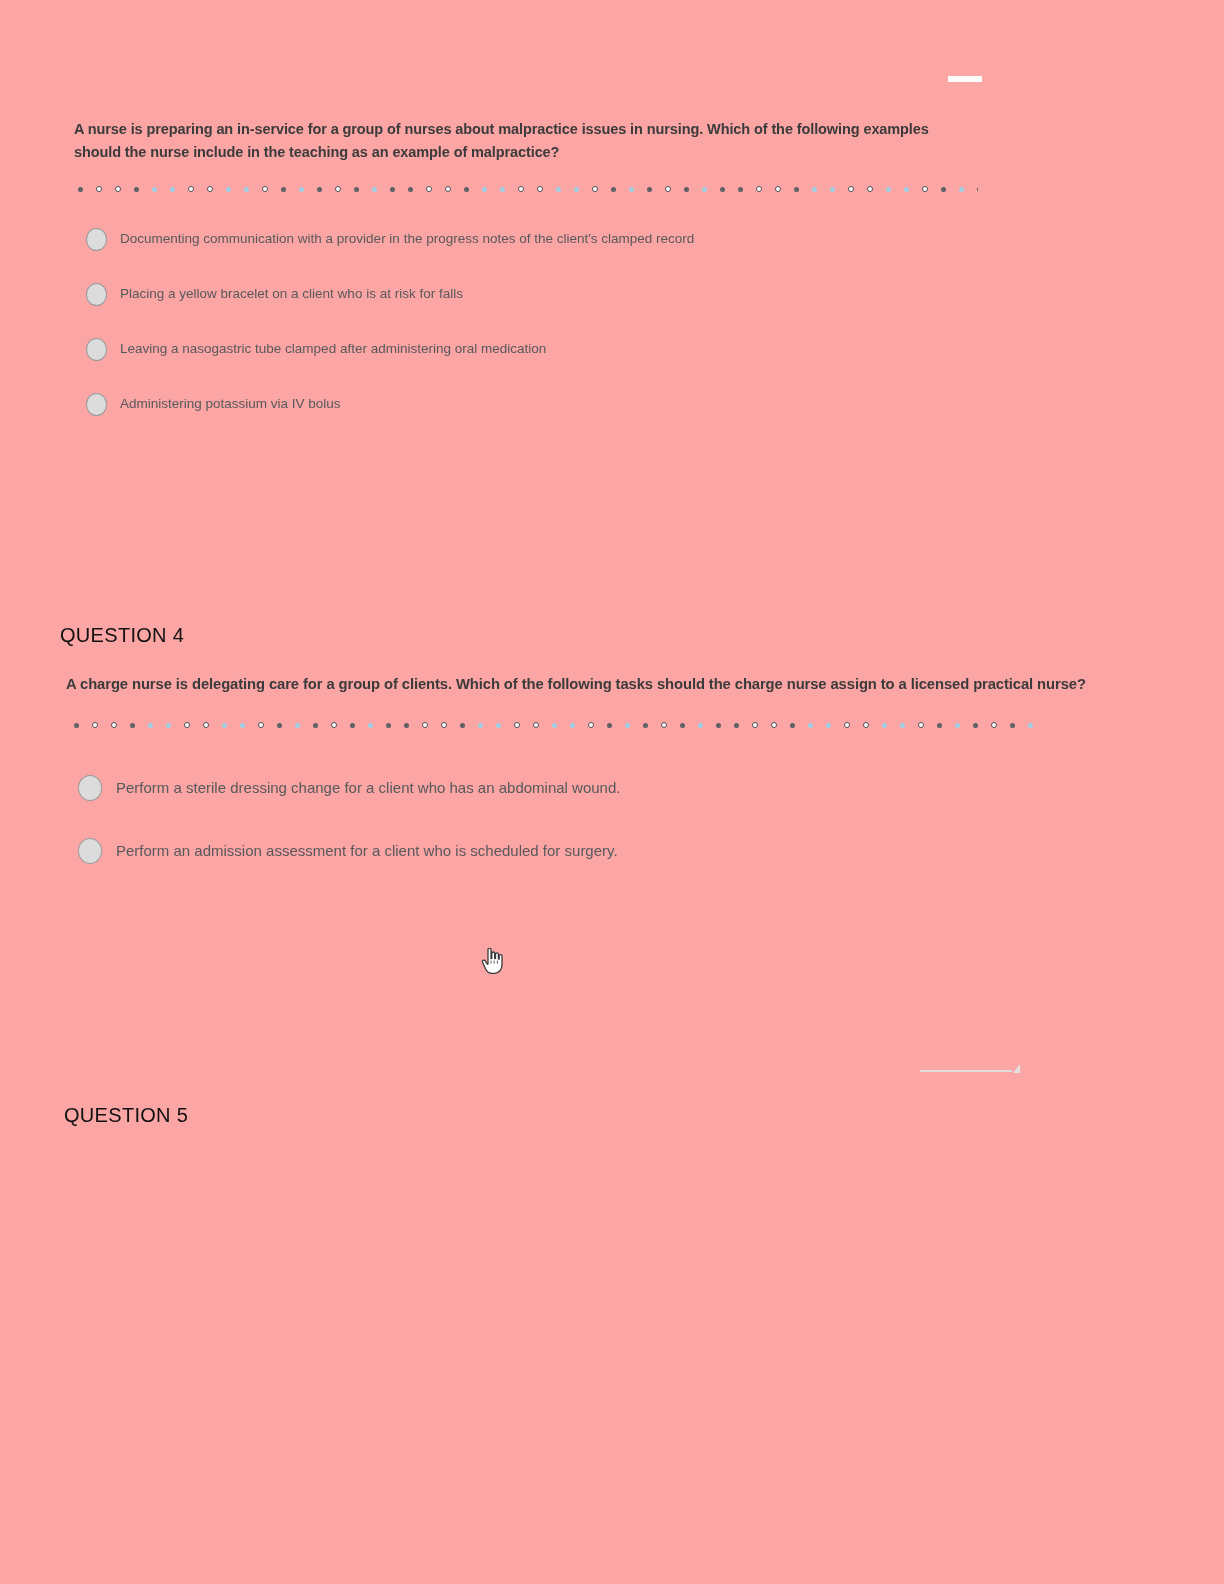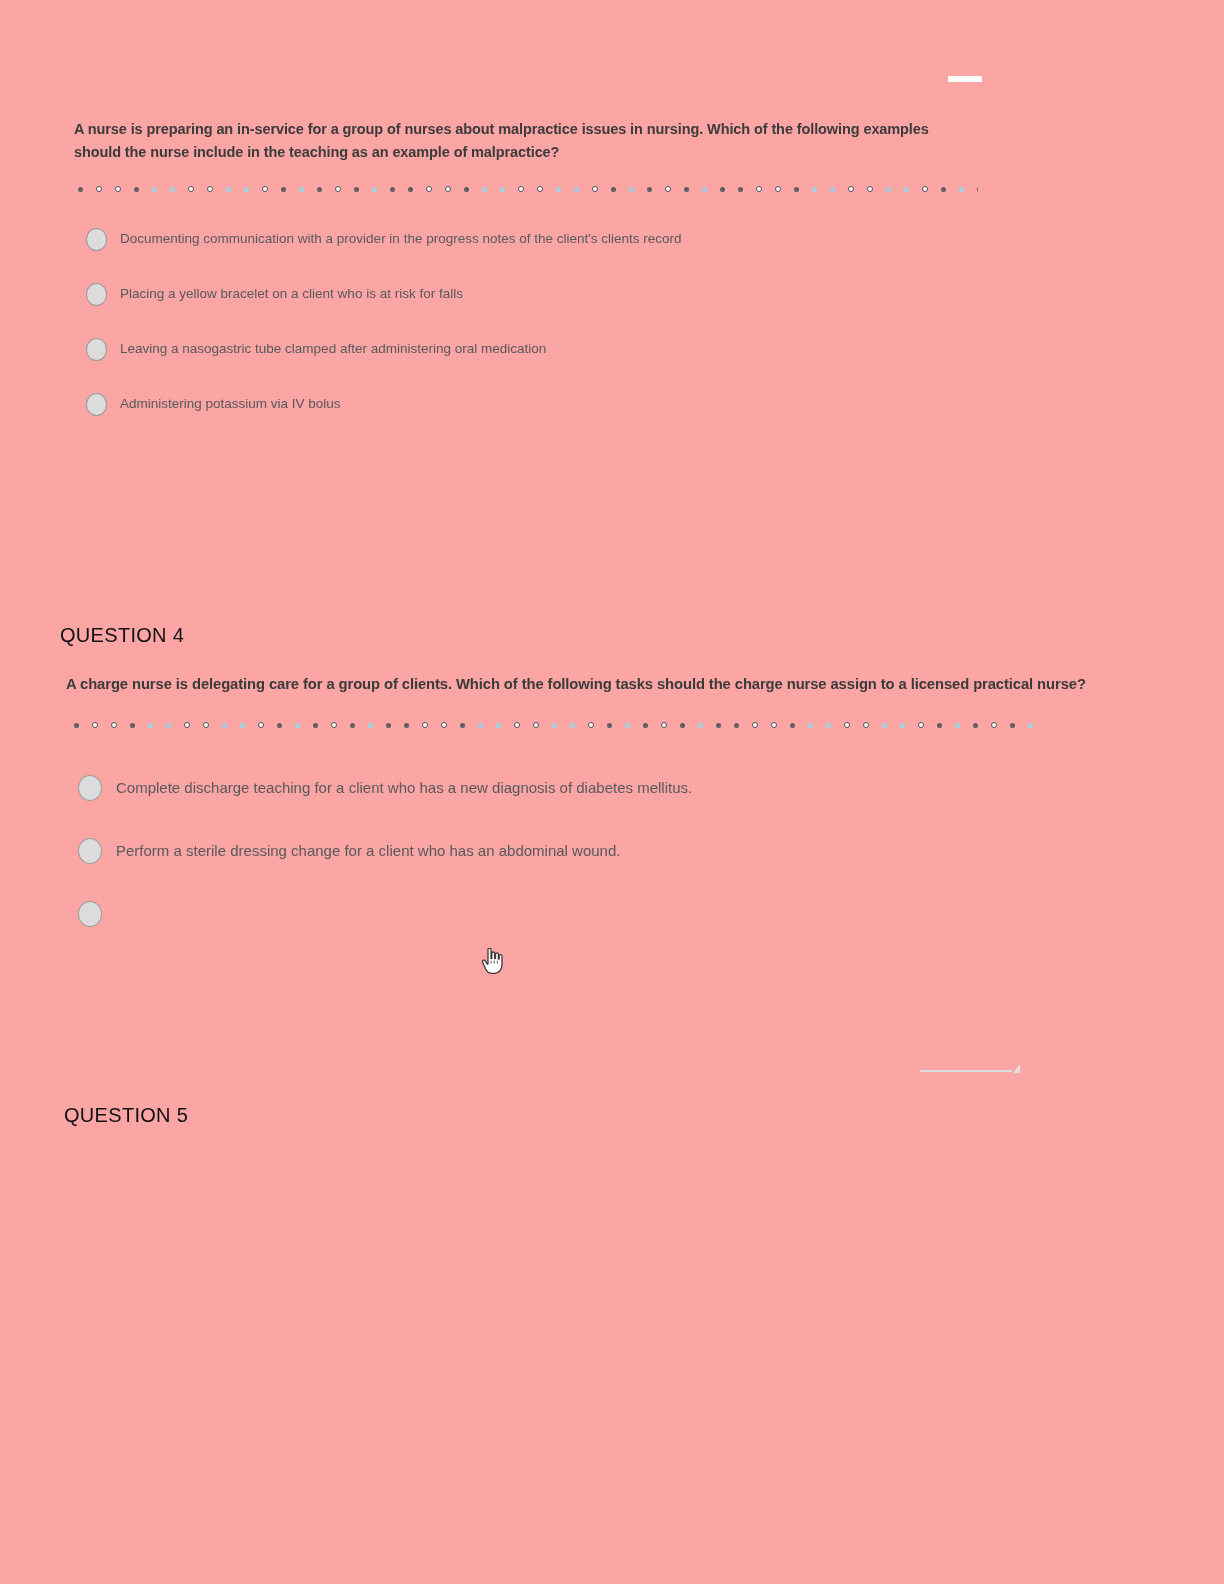--- a/index.html
+++ b/index.html
@@ -159,21 +159,21 @@
 
     <div class="q-stem">A nurse is preparing an in-service for a group of nurses about malpractice issues in nursing. Which of the following examples should the nurse include in the teaching as an example of malpractice?</div>
 
     <div class="rule-wrap">
       <span class="dotted-rule"><i class="d-dark"></i><i class="d-ring"></i><i class="d-ring"></i><i class="d-dark"></i><i class="d-blue"></i><i class="d-blue"></i><i class="d-ring"></i><i class="d-ring"></i><i class="d-blue"></i><i class="d-blue"></i><i class="d-ring"></i><i class="d-dark"></i><i class="d-blue"></i><i class="d-dark"></i><i class="d-ring"></i><i class="d-dark"></i><i class="d-blue"></i><i class="d-dark"></i><i class="d-dark"></i><i class="d-ring"></i><i class="d-ring"></i><i class="d-dark"></i><i class="d-blue"></i><i class="d-blue"></i><i class="d-ring"></i><i class="d-ring"></i><i class="d-blue"></i><i class="d-blue"></i><i class="d-ring"></i><i class="d-dark"></i><i class="d-blue"></i><i class="d-dark"></i><i class="d-ring"></i><i class="d-dark"></i><i class="d-blue"></i><i class="d-dark"></i><i class="d-dark"></i><i class="d-ring"></i><i class="d-ring"></i><i class="d-dark"></i><i class="d-blue"></i><i class="d-blue"></i><i class="d-ring"></i><i class="d-ring"></i><i class="d-blue"></i><i class="d-blue"></i><i class="d-ring"></i><i class="d-dark"></i><i class="d-blue"></i><i class="d-dark"></i></span>
     </div>
 
     <div class="options">
       <div class="option-row">
         <span class="radio"></span>
-        <span class="option-label">Documenting communication with a provider in the progress notes of the client's clients record</span>
+        <span class="option-label">Documenting communication with a provider in the progress notes of the client's clamped record</span>
       </div>
       <div class="option-row">
         <span class="radio"></span>
         <span class="option-label">Placing a yellow bracelet on a client who is at risk for falls</span>
       </div>
       <div class="option-row">
         <span class="radio"></span>
         <span class="option-label">Leaving a nasogastric tube clamped after administering oral medication</span>
       </div>
       <div class="option-row">
@@ -189,28 +189,25 @@
 
     <div class="q-stem">A charge nurse is delegating care for a group of clients. Which of the following tasks should the charge nurse assign to a licensed practical nurse?</div>
 
     <div class="rule-wrap">
       <span class="dotted-rule"><i class="d-dark"></i><i class="d-ring"></i><i class="d-ring"></i><i class="d-dark"></i><i class="d-blue"></i><i class="d-blue"></i><i class="d-ring"></i><i class="d-ring"></i><i class="d-blue"></i><i class="d-blue"></i><i class="d-ring"></i><i class="d-dark"></i><i class="d-blue"></i><i class="d-dark"></i><i class="d-ring"></i><i class="d-dark"></i><i class="d-blue"></i><i class="d-dark"></i><i class="d-dark"></i><i class="d-ring"></i><i class="d-ring"></i><i class="d-dark"></i><i class="d-blue"></i><i class="d-blue"></i><i class="d-ring"></i><i class="d-ring"></i><i class="d-blue"></i><i class="d-blue"></i><i class="d-ring"></i><i class="d-dark"></i><i class="d-blue"></i><i class="d-dark"></i><i class="d-ring"></i><i class="d-dark"></i><i class="d-blue"></i><i class="d-dark"></i><i class="d-dark"></i><i class="d-ring"></i><i class="d-ring"></i><i class="d-dark"></i><i class="d-blue"></i><i class="d-blue"></i><i class="d-ring"></i><i class="d-ring"></i><i class="d-blue"></i><i class="d-blue"></i><i class="d-ring"></i><i class="d-dark"></i><i class="d-blue"></i><i class="d-dark"></i><i class="d-ring"></i><i class="d-dark"></i><i class="d-blue"></i></span>
     </div>
 
     <div class="options">
       <div class="option-row">
         <span class="radio"></span>
-        <span class="option-label">Complete discharge teaching for a client who has a new diagnosis of diabetes mellitus.</span>
-      </div>
-      <div class="option-row">
-        <span class="radio"></span>
         <span class="option-label">Perform a sterile dressing change for a client who has an abdominal wound.</span>
       </div>
       <div class="option-row">
         <span class="radio"></span>
+        <span class="option-label">Perform an admission assessment for a client who is scheduled for surgery.</span>
       </div>
     </div>
   </div>
 
   <div class="resize-artifact">
     <span class="bar"></span>
     <span class="grip"></span>
   </div>
 
   <div class="q-block q-heading" id="q5-heading">QUESTION 5</div>

